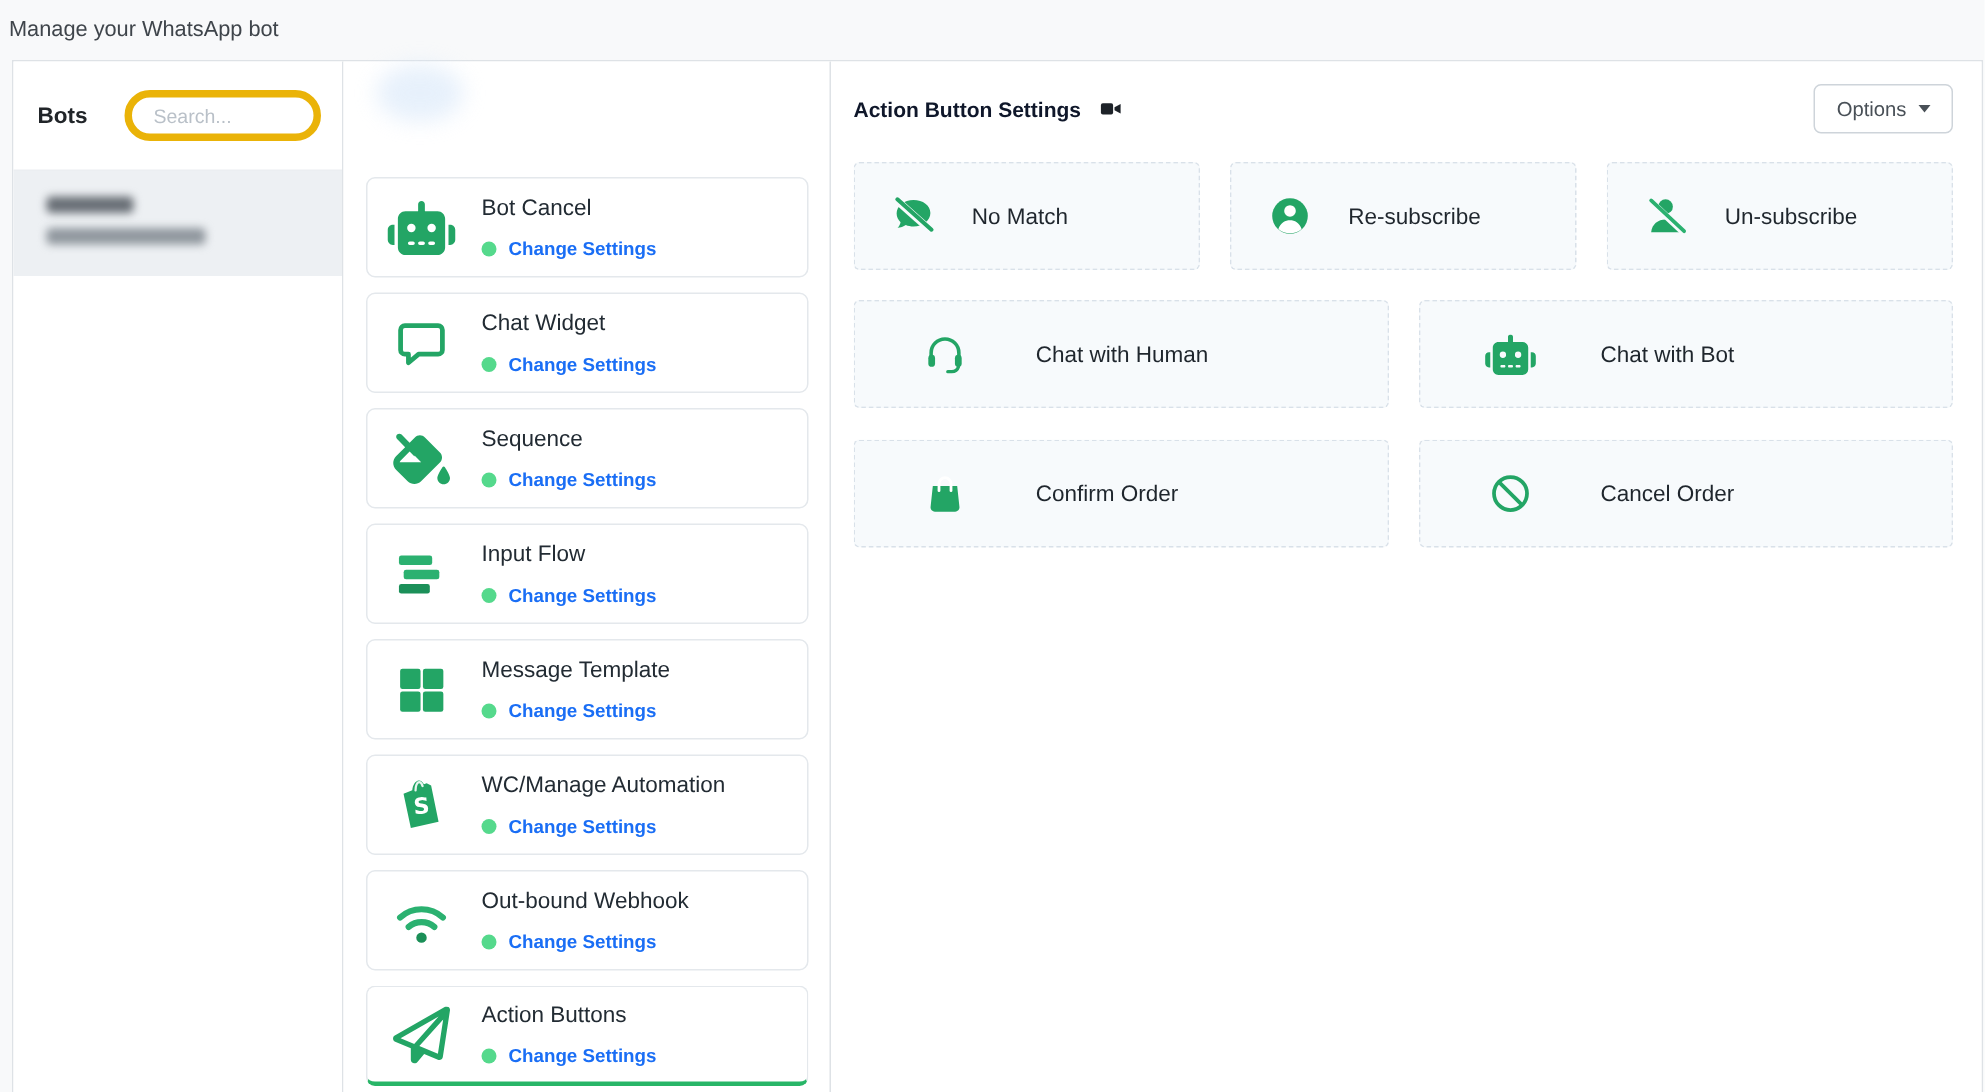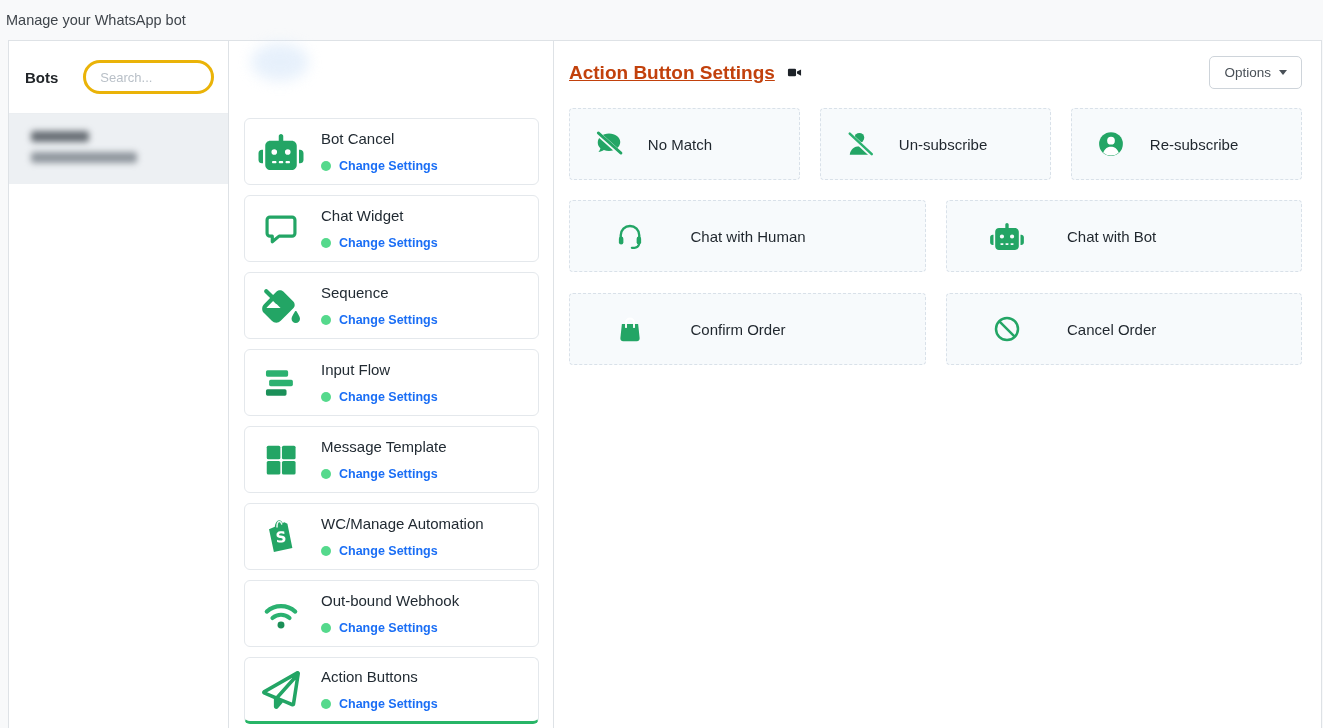--- a/index.html
+++ b/index.html
@@ -22,21 +22,21 @@
   }
 
   
   .sidebar { width:220px; flex:none; border-right:1px solid #dee2e6; background:#fff; }
   .sidebar-head {
     height:73px; display:flex; align-items:center; gap:25px;
     padding:0 14px 0 16px; border-bottom:1px solid #ebeef1;
   }
   .bots-label { font-size:15px; font-weight:700; color:#212529; }
   .search-input {
-    flex:1; min-width:0; height:34px; border:3px solid #eab308; border-radius:17px;
+    flex:1; min-width:0; height:34px; border:5px solid #eab308; border-radius:17px;
     padding:0 14px; font-size:13px; color:#495057; outline:none;
     font-family:"Liberation Sans", sans-serif; background:#fff;
   }
   .search-input::placeholder { color:#b9c0c8; }
   .bot-item { height:70px; background:#edf0f3; padding:17px 0 0 22px; cursor:pointer; }
   .redacted-line { border-radius:3px; filter:blur(3px); }
   .redacted-line.l1 { width:58px; height:11px; background:#686e75; margin-bottom:10px; }
   .redacted-line.l2 { width:106px; height:11px; background:#90979e; }
 
   
@@ -57,21 +57,21 @@
   .fcard-body { margin-left:12px; }
   .fcard-title { font-size:15px; font-weight:500; color:#222b33; margin-bottom:6px; }
   .link-row { display:flex; align-items:center; gap:8px;margin-top:12px; }
   .dot { width:10px; height:10px; border-radius:50%; background:#55d98c; flex:none; }
   .change-link { font-size:12.5px; font-weight:700; color:#1a6ef5; text-decoration:none; cursor:pointer; }
 
   
   .panel { flex:1; padding:15px 19px 0 15px; background:#fff; }
   .panel-head { display:flex; justify-content:space-between; align-items:center; height:33px; margin-bottom:19px; }
   .panel-title-wrap { display:flex; align-items:center; gap:11px; }
-  .panel-title { font-size:19px; font-weight:700; color:#c2410c;text-decoration:underline; }
+  .panel-title { font-size:14px; font-weight:700; color:#0f172a; }
   .camera-icon svg { width:17px; height:15px; display:block; }
   .options-btn {
     height:33px; padding:0 14px; background:#fff; border:1px solid #ced4da; border-radius:5px;
     font-size:13.5px; color:#495057; display:flex; align-items:center; gap:8px; cursor:pointer;
     font-family:"Liberation Sans", sans-serif;
   }
   .caret-down { width:0; height:0; border-left:4px solid transparent; border-right:4px solid transparent; border-top:5px solid #495057; }
 
   .grid3 { display:grid; grid-template-columns:repeat(3,1fr); gap:20px; margin-bottom:20px; }
   .grid2 { display:grid; grid-template-columns:repeat(2,1fr); gap:20px; margin-bottom:21px; }
@@ -266,38 +266,38 @@
               <path fill="#23a565" d="M12 3.5c-5 0-9 3.2-9 7.2 0 1.8.8 3.4 2.1 4.6-.2 1.1-.8 2.2-1.6 3 1.6-.1 3.2-.7 4.4-1.5 1.2.5 2.6.8 4.1.8 5 0 9-3.2 9-7.2s-4-6.9-9-6.9z"></path>
               <line x1="2.8" y1="3.4" x2="21" y2="19.6" stroke="#f7fafc" stroke-width="4"></line>
               <line x1="3.4" y1="3.1" x2="21.6" y2="19.3" stroke="#23a565" stroke-width="2.2" stroke-linecap="round"></line>
             </svg>
         </div>
         <div class="ab-label">No Match</div>
       </div>
       <div class="abcard">
         <div class="ab-icon">
           <svg viewBox="0 0 24 24">
+              <circle cx="12" cy="12" r="9.5" fill="#23a565"></circle>
+              <circle cx="12" cy="9.3" r="3.1" fill="#ffffff"></circle>
+              <path d="M5.8 18.9c1.2-3.4 3.7-4.7 6.2-4.7s5 1.3 6.2 4.7a9.5 9.5 0 0 1-12.4 0z" fill="#ffffff"></path>
+            </svg>
+        </div>
+        <div class="ab-label">Re-subscribe</div>
+      </div>
+      <div class="abcard">
+        <div class="ab-icon">
+          <svg viewBox="0 0 24 24">
               <circle cx="11.5" cy="7" r="3.9" fill="#23a565"></circle>
               <path d="M3.8 20.6c.4-4.3 3.7-6.8 7.7-6.8s7.3 2.5 7.7 6.8z" fill="#23a565"></path>
               <line x1="3.2" y1="4" x2="20.8" y2="20.4" stroke="#f7fafc" stroke-width="3.6"></line>
               <line x1="3.8" y1="3.7" x2="21.4" y2="20.1" stroke="#2bb170" stroke-width="2" stroke-linecap="round"></line>
             </svg>
         </div>
         <div class="ab-label">Un-subscribe</div>
       </div>
-      <div class="abcard">
-        <div class="ab-icon">
-          <svg viewBox="0 0 24 24">
-              <circle cx="12" cy="12" r="9.5" fill="#23a565"></circle>
-              <circle cx="12" cy="9.3" r="3.1" fill="#ffffff"></circle>
-              <path d="M5.8 18.9c1.2-3.4 3.7-4.7 6.2-4.7s5 1.3 6.2 4.7a9.5 9.5 0 0 1-12.4 0z" fill="#ffffff"></path>
-            </svg>
-        </div>
-        <div class="ab-label">Re-subscribe</div>
-      </div>
     </div>
 
     <div class="grid2">
       <div class="abcard">
         <div class="ab-icon">
           <svg viewBox="0 0 24 24">
               <path d="M4.6 14V11.4a7.4 7.4 0 0 1 14.8 0V16" fill="none" stroke="#23a565" stroke-width="1.9" stroke-linecap="round"></path>
               <rect x="3.1" y="12.4" width="3.6" height="6.4" rx="1.8" fill="#23a565"></rect>
               <rect x="17.3" y="12.4" width="3.6" height="6.4" rx="1.8" fill="#23a565"></rect>
               <path d="M19.2 18.8a3.8 3.8 0 0 1-3.6 2.6h-2.1" fill="none" stroke="#23a565" stroke-width="1.8" stroke-linecap="round"></path>

